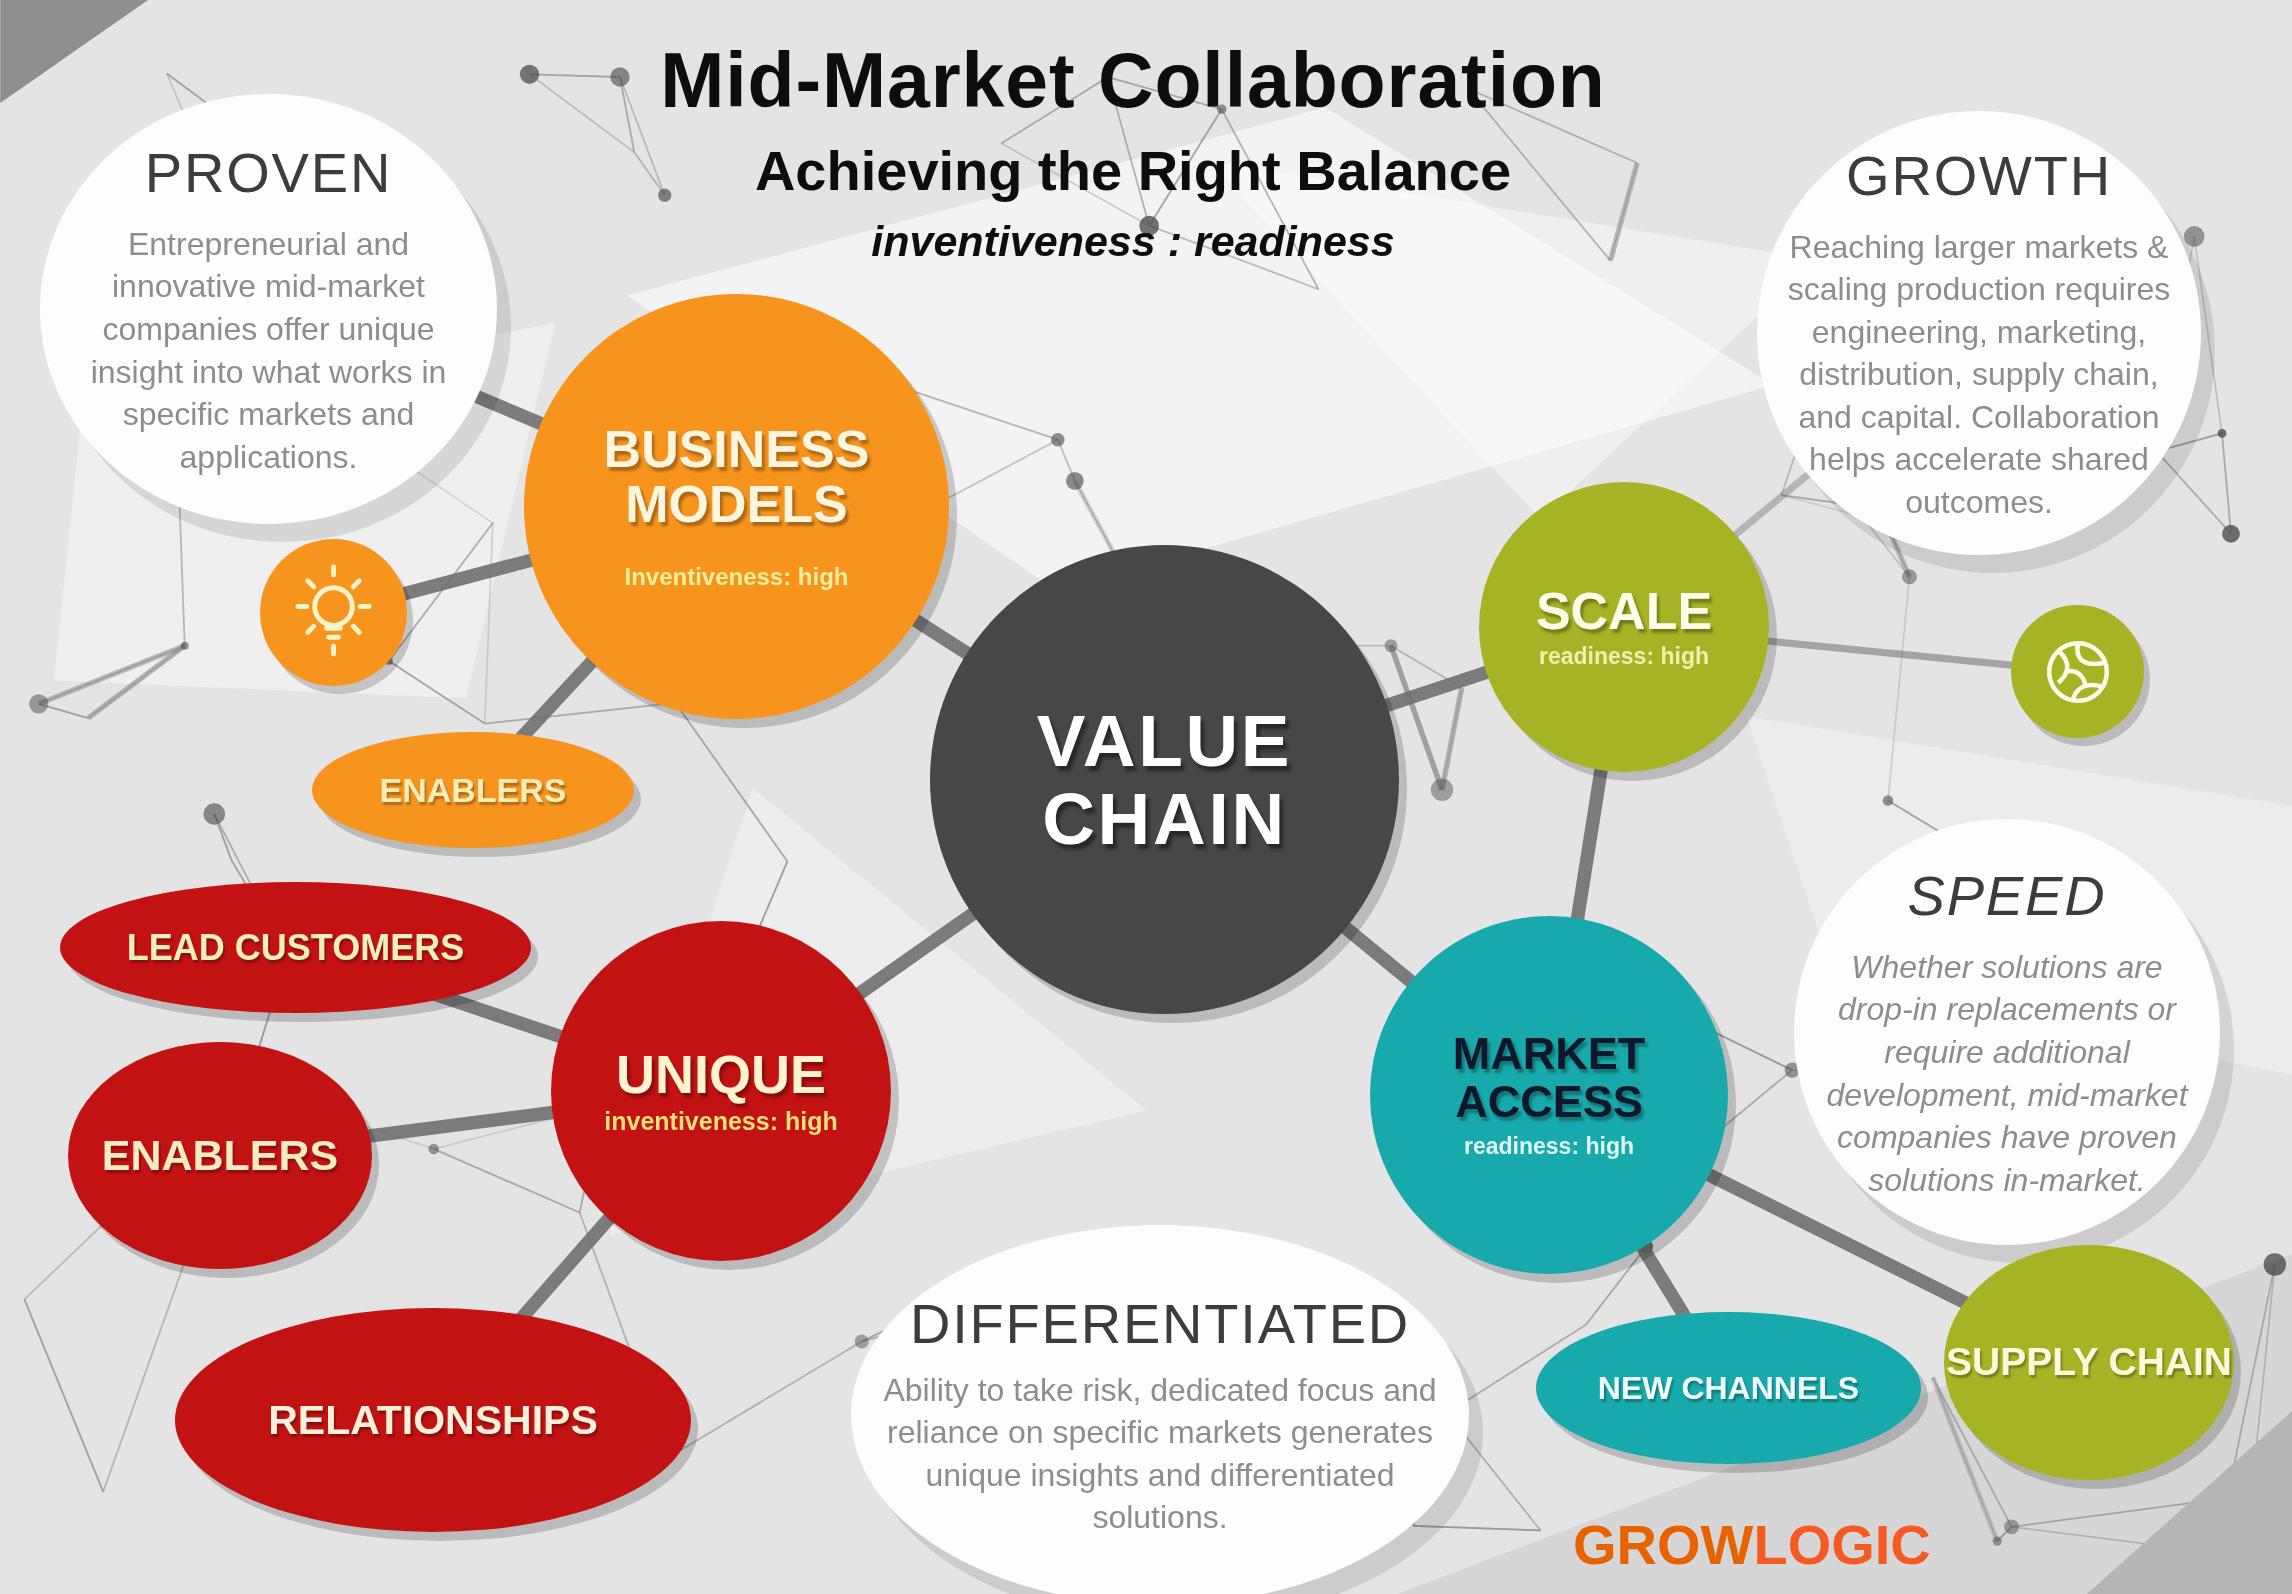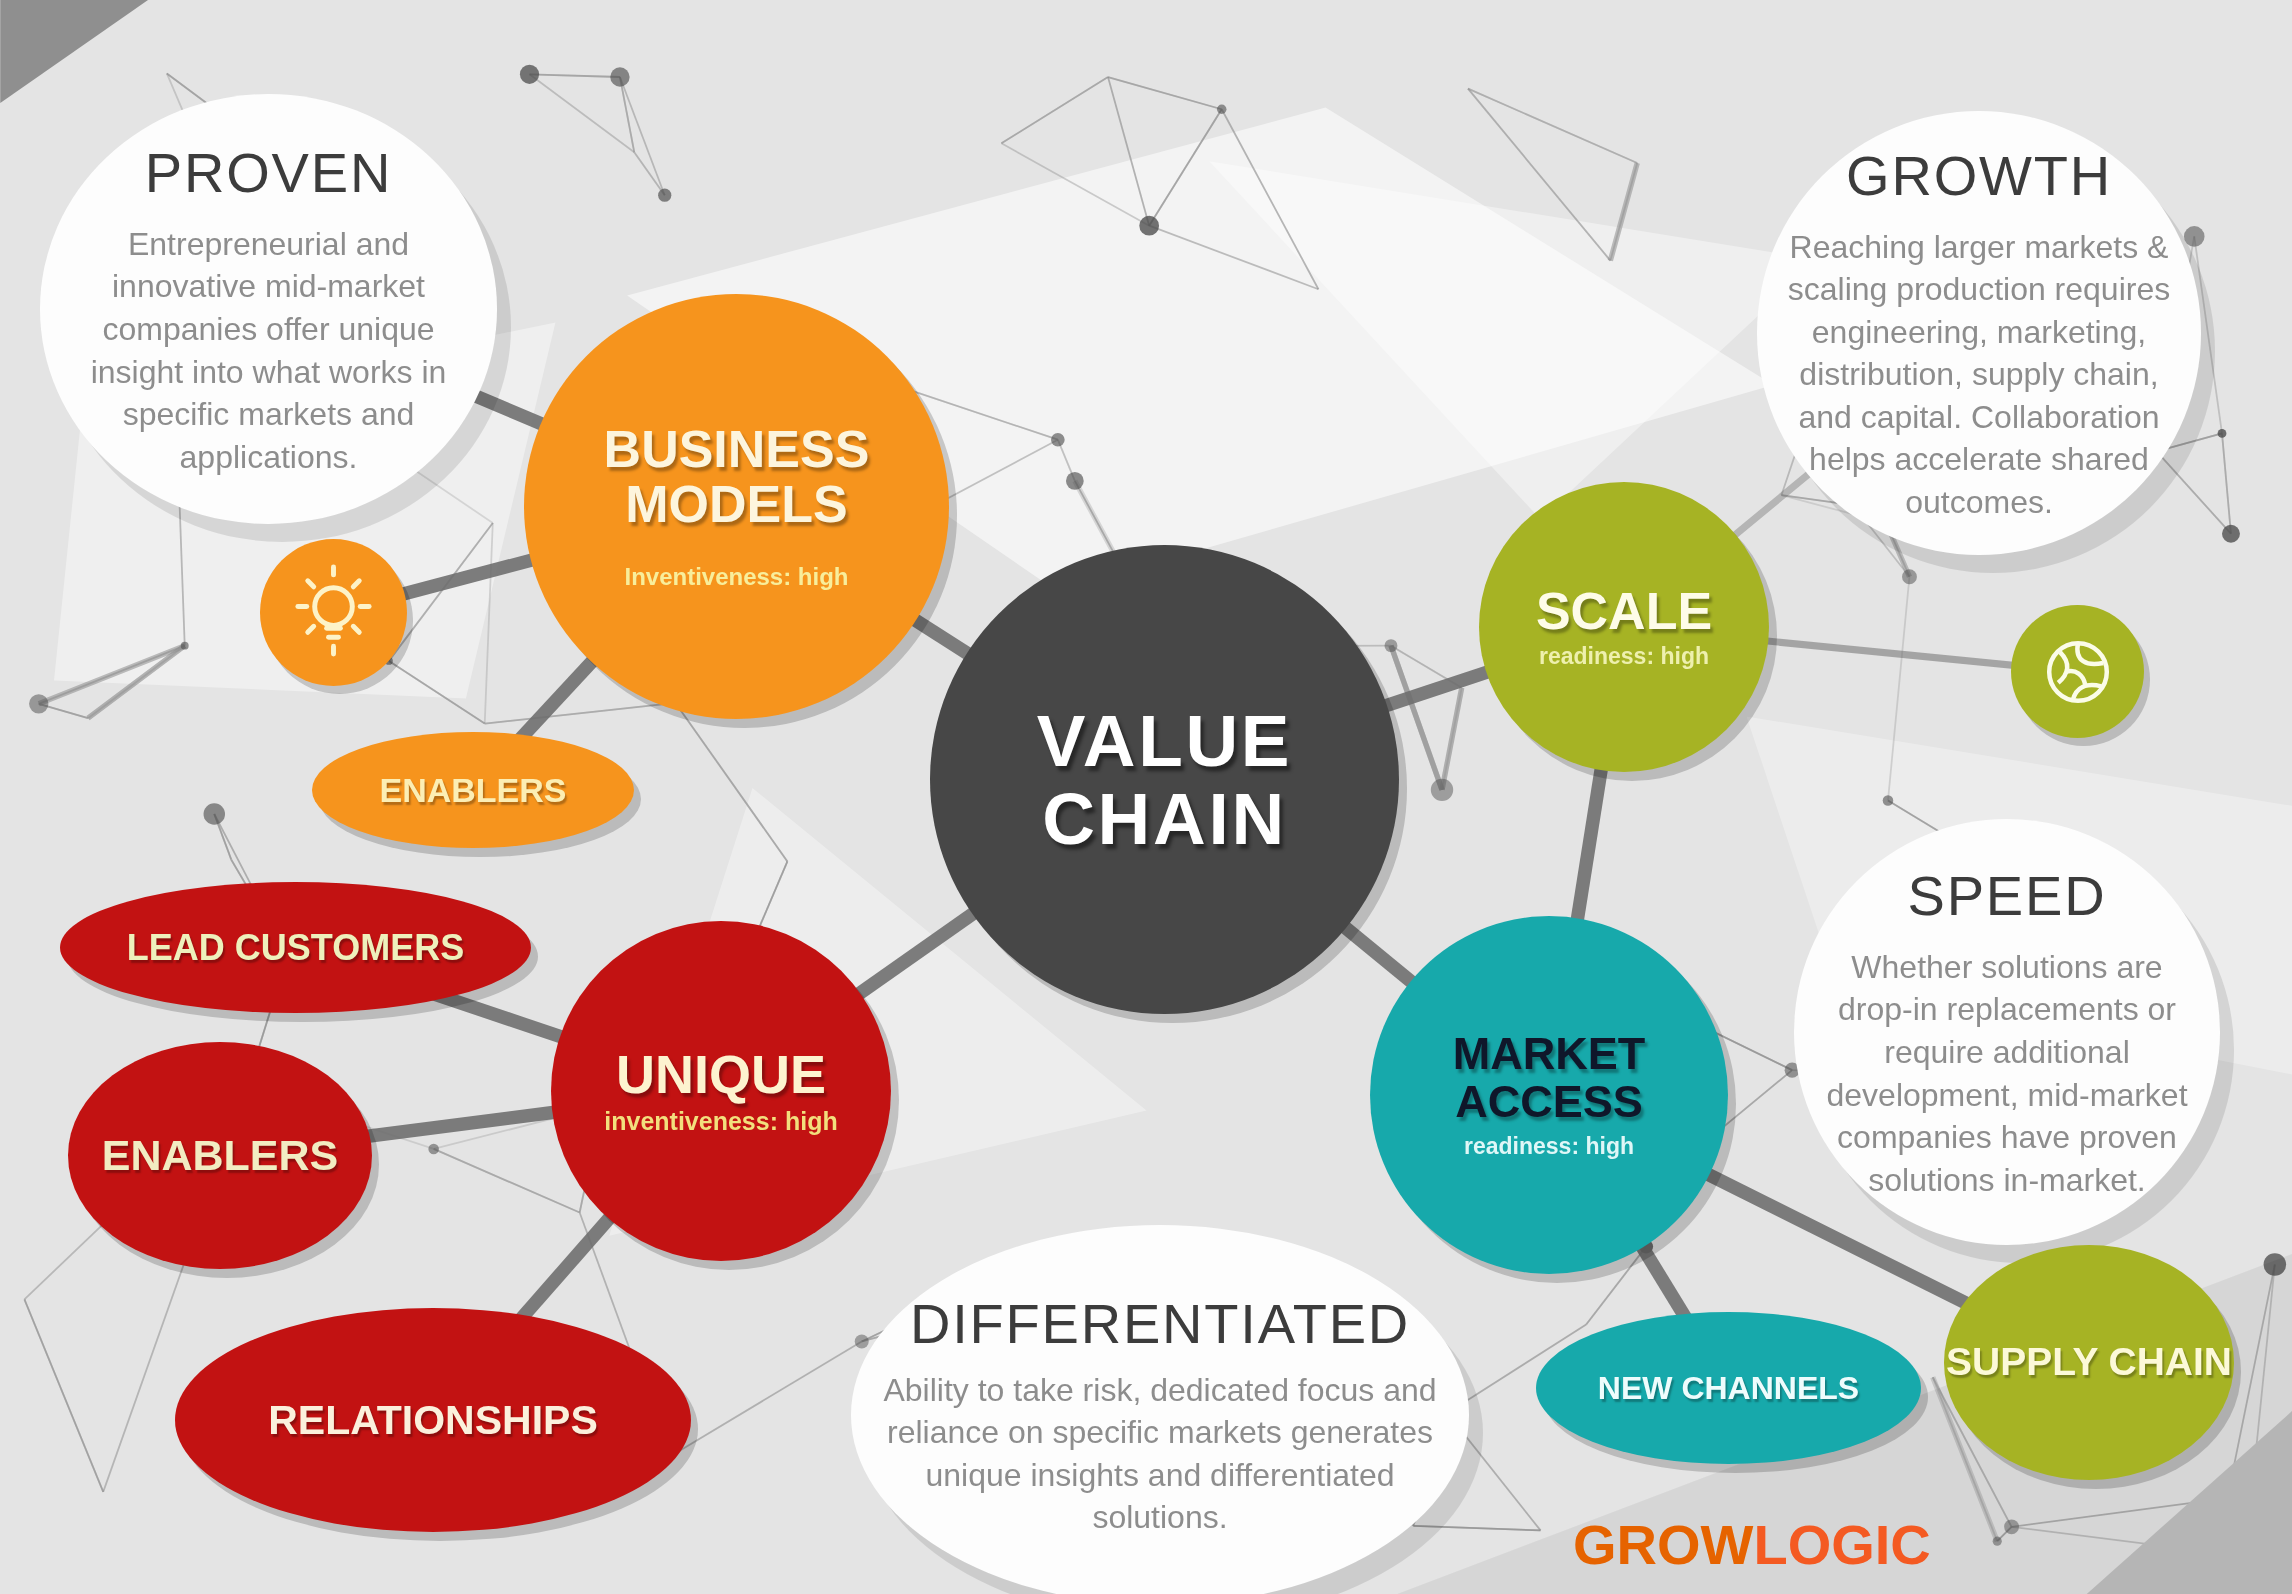--- a/index.html
+++ b/index.html
@@ -279,21 +279,21 @@
   <div class="bubble white-bubble" style="left:40px;top:94px;width:457px;height:430px;">
     <div class="wtitle">PROVEN</div>
     <p class="wbody" style="width:401px;">Entrepreneurial and innovative mid-market companies offer unique insight into what works in specific markets and applications.</p>
   </div>
 
   <div class="bubble white-bubble" style="left:1757px;top:111px;width:444px;height:444px;">
     <div class="wtitle">GROWTH</div>
     <p class="wbody" style="width:392px;">Reaching larger markets &amp; scaling production requires engineering, marketing, distribution, supply chain, and capital. Collaboration helps accelerate shared outcomes.</p>
   </div>
 
-  <div class="bubble white-bubble" style="left:1794px;top:819px;width:426px;height:426px;">
+  <div class="bubble white-bubble" style="left:1794px;top:819px;width:426px;height:426px;font-style:italic;">
     <div class="wtitle">SPEED</div>
     <p class="wbody" style="width:376px;">Whether solutions are drop-in replacements or require additional development, mid-market companies have proven solutions in-market.</p>
   </div>
 
   <div class="bubble white-bubble" style="left:851px;top:1225px;width:618px;height:380px;">
     <div class="wtitle" style="margin-bottom:12.5px;">DIFFERENTIATED</div>
     <p class="wbody" style="width:555px;">Ability to take risk, dedicated focus and reliance on specific markets generates unique insights and differentiated solutions.</p>
   </div>
 
   <div class="pill" style="left:312px;top:732px;width:322px;height:116px;background:#f6941d;">
@@ -367,19 +367,24 @@
       <g stroke="#fbfce8" stroke-width="5" fill="none">
         <circle cx="50" cy="50" r="32"></circle>
         <path d="M30,28 C42,40 40,52 28,62"></path>
         <path d="M50,18 C46,38 60,44 78,40"></path>
         <path d="M44,82 C48,66 60,62 76,66"></path>
         <path d="M36,50 C48,46 56,54 58,64"></path>
       </g>
     </svg>
   </div>
 
+  <div class="titleblock">
+    <h1>Mid-Market Collaboration</h1>
+    <h2>Achieving the Right Balance</h2>
+    <h3>inventiveness : readiness</h3>
+  </div>
 
   <div class="logo">
     <span class="grow">GROW</span><span class="logic">LOGIC</span>
   </div>
 
 </div>
 
 
 </body></html>

